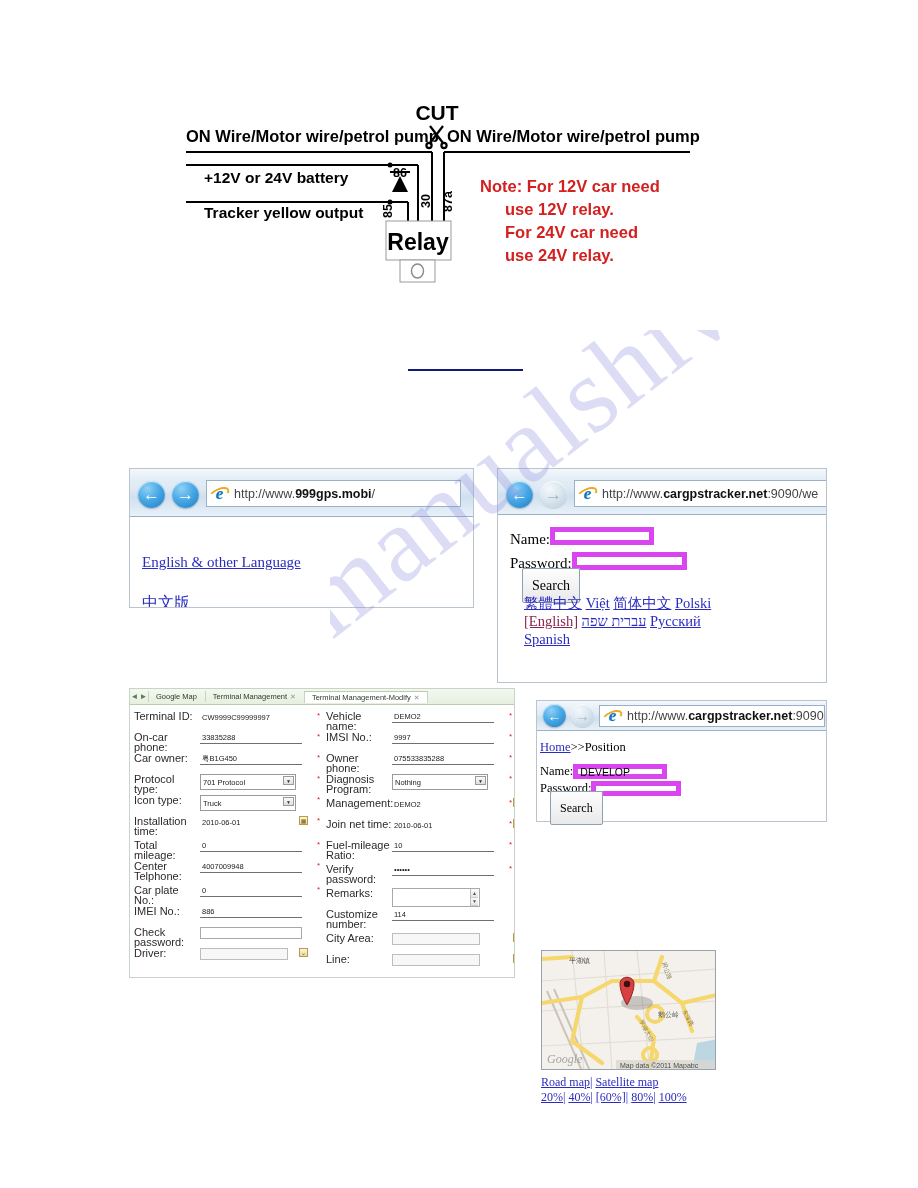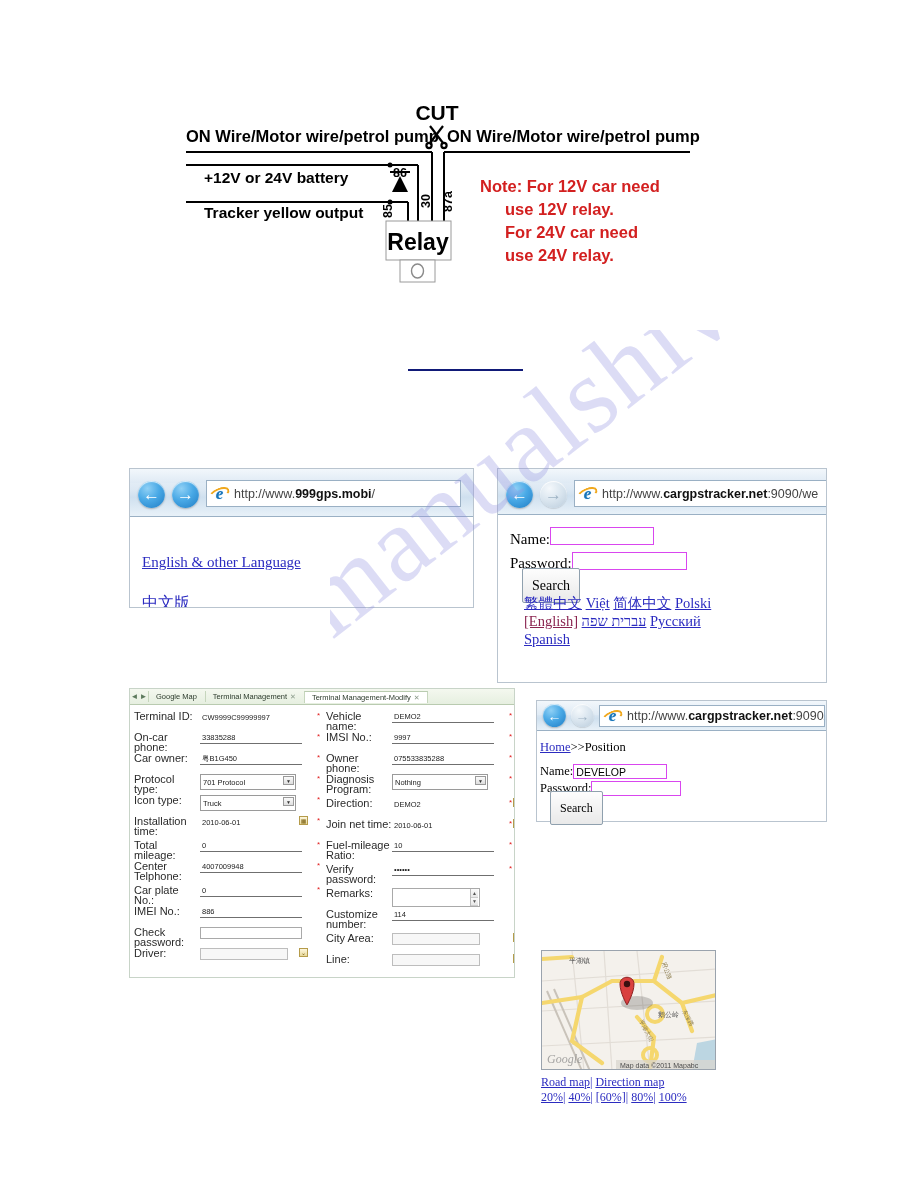--- a/index.html
+++ b/index.html
@@ -127,21 +127,21 @@
 
   
   #panelB { left:497px; top:468px; width:330px; height:215px; }
   #panelB .pagebody { padding:12px 0 0 12px; font-family:"Liberation Serif", serif; }
   .fieldrow { display:flex; align-items:flex-end; margin-bottom:4px; }
   .fieldrow .lbl {
     font-family:"Liberation Serif", serif;
     font-size:15px; color:#000;
   }
   .txtbox {
-    border:1px solid #d946ef;
+    border:5px solid #d946ef;
     background:#fff;
     height:18px;
   }
   #panelB .nb { width:104px; margin-bottom:3px; }
   #panelB .pb { width:115px; margin-bottom:2px; }
   .btn {
     font-family:"Liberation Serif", serif;
     font-size:14px;
     padding:9px 9px;
     background:linear-gradient(#fdfdfd,#e9e9e9);
@@ -557,21 +557,21 @@
           <div class="flbl">Diagnosis Program:</div>
           <div class="fval">
             <div class="sel">
               <span>Nothing</span>
               <span class="caret">▼</span>
             </div>
             <span class="req">*</span>
           </div>
         </div>
         <div class="frow">
-          <div class="flbl">Direction:</div>
+          <div class="flbl">Management:</div>
           <div class="fval">
             <div class="plain">DEMO2</div>
             <span class="dropicon" style="position: absolute; right: -8px; top: 3px;">⌄</span>
             <span class="req">*</span>
           </div>
         </div>
         <div class="frow">
           <div class="flbl">Join net time:</div>
           <div class="fval">
             <div class="plain">2010-06-01</div>
@@ -715,21 +715,21 @@
     <text x="5" y="112" font-family="Liberation Serif, serif" font-size="12" fill="#8a8a8a" font-style="italic" opacity=".75">Google</text>
 
     <rect x="74" y="109" width="101" height="11" fill="#d9d5cf" opacity=".75"></rect>
     <text x="78" y="117" font-family="Liberation Sans, sans-serif" font-size="7" fill="#4a4a4a">Map data ©2011 Mapabc</text>
   </svg>
 </div>
 
 <div id="maplinks">
   <div>
     <a>Road map</a><span class="sep">|</span>
-    <a>Direction map</a>
+    <a>Satellite map</a>
   </div>
   <div>
     <a>20%</a><span class="sep">|</span>
     <a>40%</a><span class="sep">|</span>
     <a>[60%]</a><span class="sep">|</span>
     <a>80%</a><span class="sep">|</span>
     <a>100%</a>
   </div>
 </div>
 

